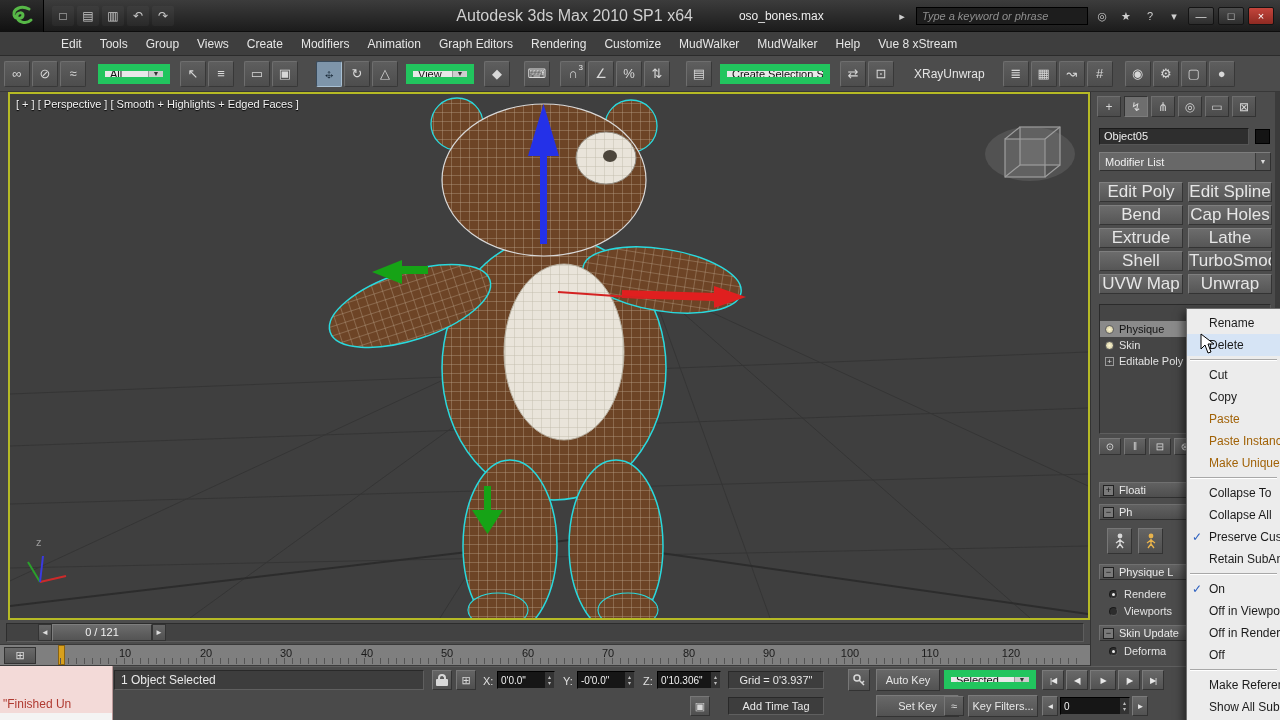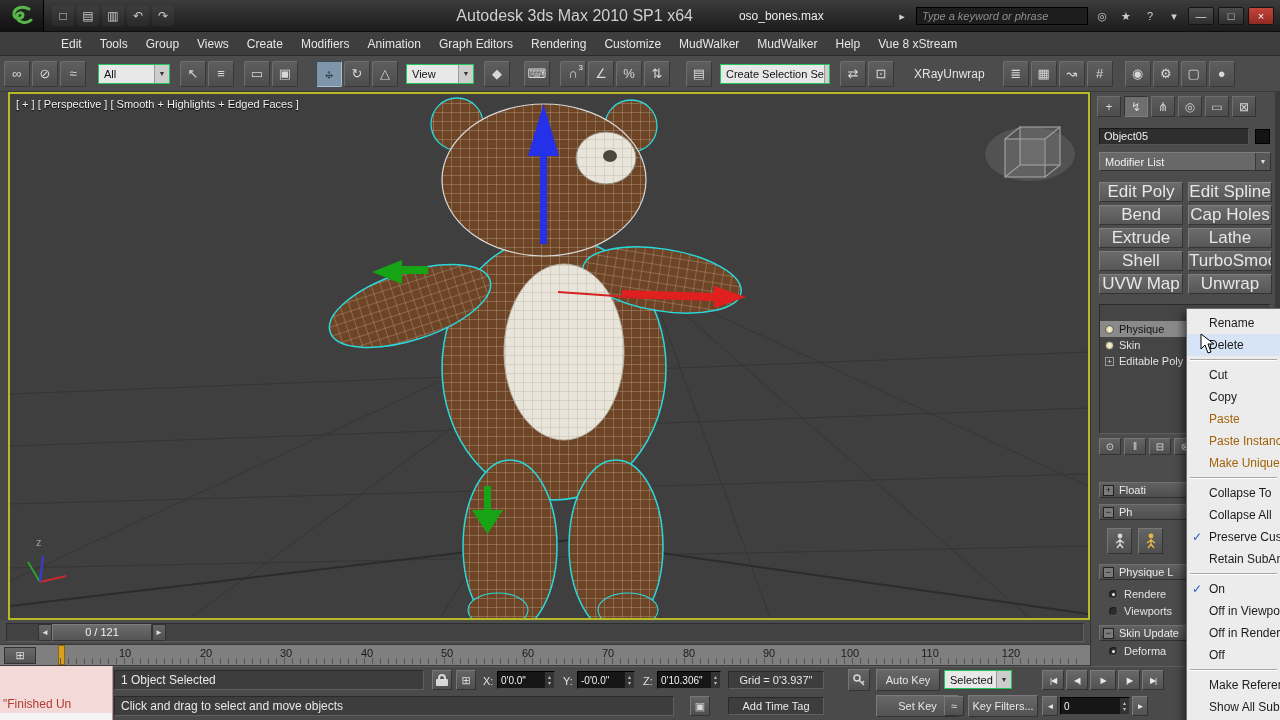--- a/index.html
+++ b/index.html
@@ -22,21 +22,21 @@
   .win-close{background:linear-gradient(#c4453c,#8e2a22);color:#fff}
 
   
   .menubar{position:absolute;left:0;top:32px;width:1280px;height:24px;background:#3e3e3e;border-bottom:1px solid #2b2b2b;display:flex;align-items:center;padding-left:52px}
   .menu-item{padding:0 9px;color:#e6e6e6;font-size:12px;height:24px;line-height:24px}
 
   
   .toolbar{position:absolute;left:0;top:56px;width:1280px;height:36px;background:#4c4c4c;border-bottom:1px solid #383838;display:flex;align-items:center;padding:0 4px;gap:2px;white-space:nowrap}
   .tb-btn{position:relative;width:26px;height:26px;flex:0 0 auto;background:linear-gradient(#5e5e5e,#4d4d4d);border:1px solid;border-color:#6e6e6e #383838 #383838 #6e6e6e;border-radius:2px;display:flex;align-items:center;justify-content:center;color:#d8d8d8;font-size:13px}
   .tb-btn.active{background:#7e95aa;color:#11202e;border-color:#394a5a #a8c0d4 #a8c0d4 #394a5a}
-  .tb-combo{flex:0 0 auto;display:inline-flex;align-items:center;justify-content:space-between;background:#e8e8e8;color:#111;border:1px solid #22c55e;height:20px;font-size:11px;padding-left:5px;overflow:hidden}
+  .tb-combo{flex:0 0 auto;display:inline-flex;align-items:center;justify-content:space-between;background:#e8e8e8;color:#111;border:7px solid #22c55e;height:20px;font-size:11px;padding-left:5px;overflow:hidden}
   .combo-arrow{width:15px;height:18px;background:#cdcdcd;border-left:1px solid #9a9a9a;display:flex;align-items:center;justify-content:center;font-size:7px;color:#333;flex:0 0 auto}
   .sp{flex:0 0 auto;display:inline-block}
   .tb-label{flex:0 0 auto;color:#e4e4e4;font-size:12px;padding:0 6px}
   .mv2{position:absolute}
   .snap-sup{font-size:8px;position:absolute;top:1px;right:2px;color:#e8e8e8}
 
   
   .viewport{position:absolute;left:8px;top:92px;width:1082px;height:528px;border:2px solid #b6ba25;background:#3f3f3f}
   .vp-svg{position:absolute;left:0;top:0}
   .vp-label{position:absolute;left:6px;top:4px;color:#f2f2f2;font-size:11px;text-shadow:0 1px 1px #000}
@@ -457,31 +457,30 @@
         </span>
     </div>
     <div class="sunken" style="position:absolute;left:728px;top:4px;width:96px;height:18px;line-height:16px;text-align:center;font-size:11px">Grid = 0'3.937"</div>
     <span class="sb-ibtn" style="left:848px;top:2px;width:22px;height:22px">
       <svg width="14" height="14">
           <circle cx="5" cy="5" r="3" fill="none" stroke="#d8d8d8" stroke-width="1.5"></circle>
           <path d="M7 7 L12 12 M10 10 L12 8" stroke="#d8d8d8" stroke-width="1.5" fill="none"></path>
         </svg>
     </span>
     <div class="sb-raised" style="position:absolute;left:876px;top:2px;width:64px;height:22px">Auto Key</div>
-    <span class="tb-combo" style="position:absolute;left:944px;top:3px;width:68px;height:19px">
+    <span class="tb-combo" style="position:absolute;left:944px;top:3px;width:92px;height:19px">
       <span>Selected</span>
       <span class="combo-arrow">▼</span>
     </span>
     <span class="pb-btn" style="left:1042px">|◀</span>
     <span class="pb-btn" style="left:1066px">◀|</span>
     <span class="pb-btn" style="left:1090px;width:26px">▶</span>
     <span class="pb-btn" style="left:1118px">|▶</span>
     <span class="pb-btn" style="left:1142px">▶|</span>
 
-    <div class="sunken" style="position:absolute;left:114px;top:29px;width:560px;height:20px;line-height:18px;padding-left:6px;font-size:12px">Click and drag to select and move objects</div>
     <span class="sb-ibtn" style="left:690px;top:29px">▣</span>
     <div class="sunken" style="position:absolute;left:728px;top:30px;width:96px;height:18px;line-height:16px;text-align:center;font-size:11px">Add Time Tag</div>
     <div class="sb-raised" style="position:absolute;left:876px;top:28px;width:83px;height:22px">Set Key</div>
     <span class="sb-ibtn" style="left:944px;top:29px">≈</span>
     <div class="sb-raised" style="position:absolute;left:968px;top:28px;width:70px;height:22px">Key Filters...</div>
     <span class="pb-btn" style="left:1042px;top:29px;width:16px">◄</span>
     <div class="coord-field darkfield" style="left:1060px;top:30px;width:70px">
       <span class="coord-val">0</span>
       <span class="spin">
           <i>▴</i>

